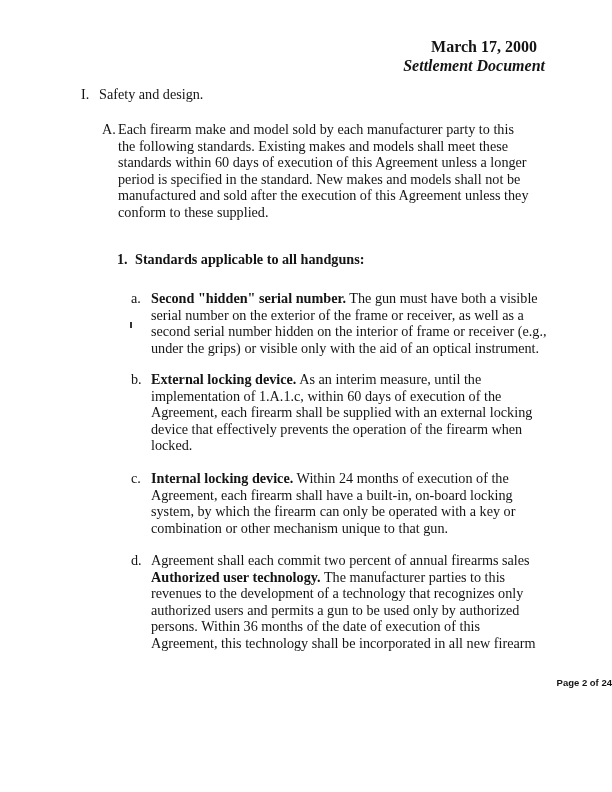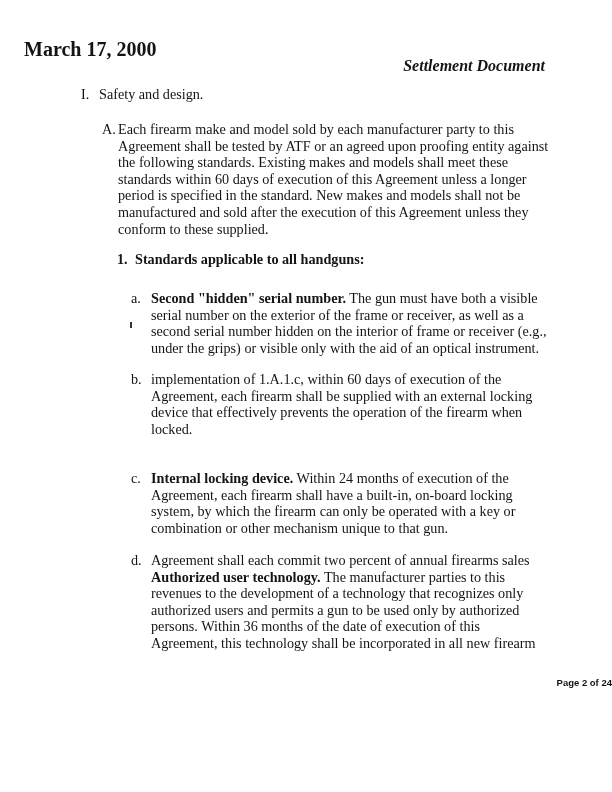--- a/index.html
+++ b/index.html
@@ -3,22 +3,22 @@
 <meta charset="utf-8">
 <style>
   html, body { margin: 0; padding: 0; background: #ffffff; }
   body {
     width: 612px; height: 792px; position: relative; overflow: hidden;
     font-family: "Liberation Serif", "DejaVu Serif", serif;
     color: #141414;
   }
   .abs { position: absolute; }
   .hdr-date {
-    left: 0; width: 537px; top: 38px; 
-    font-size: 20px; font-weight: bold; padding-left: 24px;
+    left: 0; width: 537px; top: 38px; text-align: right;
+    font-size: 16px; font-weight: bold;
   }
   .hdr-doc {
     left: 0; width: 545px; top: 57px; text-align: right;
     font-size: 16px; font-weight: bold; font-style: italic;
   }
   .line {
     position: absolute; font-size: 14.2px; line-height: 16.6px; white-space: nowrap;
   }
   .b { font-weight: bold; }
   .para { position: absolute; font-size: 14.2px; line-height: 16.6px; }
@@ -35,21 +35,20 @@
 
 <div class="abs hdr-date">March 17, 2000</div>
 <div class="abs hdr-doc">Settlement Document</div>
 
 <div class="line" style="left:81px; top:86px;">I.</div>
 <div class="line" style="left:99px; top:86px;">Safety and design.</div>
 
 <div class="line" style="left:102px; top:121px;">A.</div>
 <div class="para" style="left:118px; top:121px;">
   <span class="l">Each firearm make and model sold by each manufacturer party to this</span>
-  <span class="l">Agreement shall be tested by ATF or an agreed upon proofing entity against</span>
   <span class="l">the following standards.  Existing makes and models shall meet these</span>
   <span class="l">standards within 60 days of execution of this Agreement unless a longer</span>
   <span class="l">period is specified in the standard.  New makes and models shall not be</span>
   <span class="l">manufactured and sold after the execution of this Agreement unless they</span>
   <span class="l">conform to these supplied.</span>
 </div>
 
 <div class="line b" style="left:117px; top:251px;">1.</div>
 <div class="line b" style="left:135px; top:251px;text-align:right;">Standards applicable to all handguns:</div>
 
@@ -57,20 +56,21 @@
 <div class="para" style="left:151px; top:290px;">
   <span class="l"><span class="b">Second "hidden" serial number.</span><span> The gun must have both a visible</span></span>
   <span class="l">serial number on the exterior of the frame or receiver, as well as a</span>
   <span class="l">second serial number hidden on the interior of frame or receiver (e.g.,</span>
   <span class="l">under the grips) or visible only with the aid of an optical instrument.</span>
 </div>
 <div class="abs mark" style="left:130px; top:322px;"></div>
 
 <div class="line" style="left:131px; top:371px;">b.</div>
 <div class="para" style="left:151px; top:371px;">
+  <span class="l"><span class="b">External locking device.</span><span> As an interim measure, until the</span></span>
   <span class="l">implementation of 1.A.1.c, within 60 days of execution of the</span>
   <span class="l">Agreement, each firearm shall be supplied with an external locking</span>
   <span class="l">device that effectively prevents the operation of the firearm when</span>
   <span class="l">locked.</span>
 </div>
 
 <div class="line" style="left:131px; top:470px;">c.</div>
 <div class="para" style="left:151px; top:470px;">
   <span class="l"><span class="b">Internal locking device.</span><span> Within 24 months of execution of the</span></span>
   <span class="l">Agreement, each firearm shall have a built-in, on-board locking</span>

